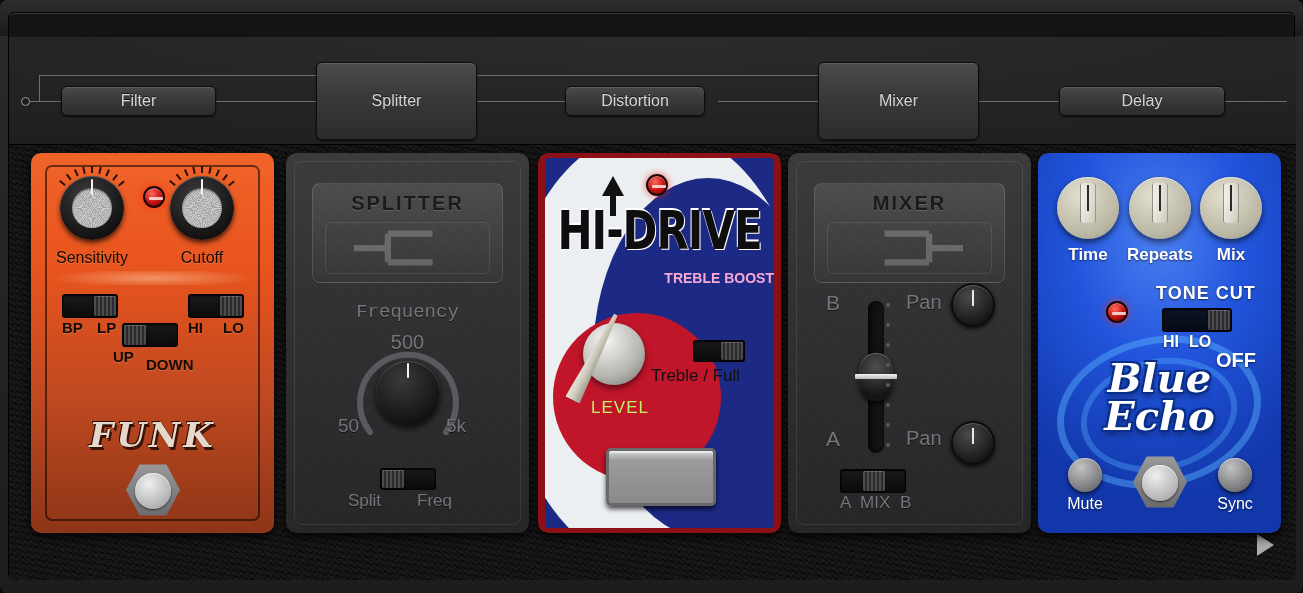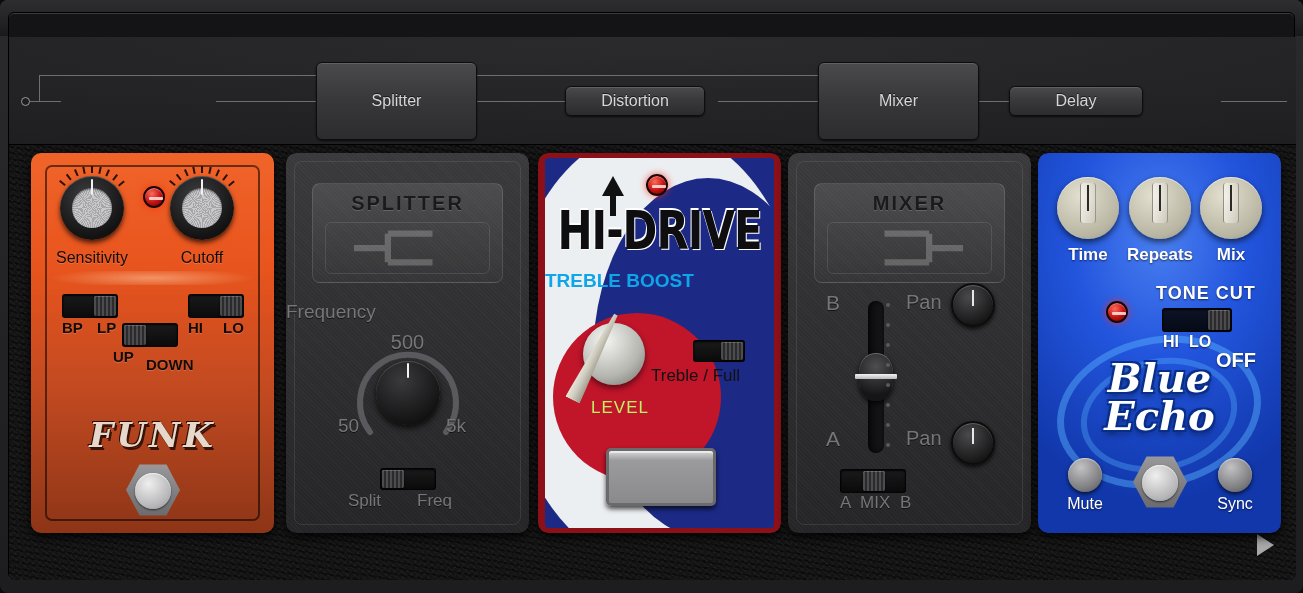--- a/index.html
+++ b/index.html
@@ -291,22 +291,22 @@
     text-shadow: 2px 3px 0 #3a1206, -1px -1px 0 #2a0d04, 1px 1px 0 #2a0d04;
   }
   .hd-title {
     position:absolute; left:0; right:0; text-align:center;
     font-family:"DejaVu Sans", sans-serif; font-weight:bold;
     font-size:42px; letter-spacing:-1px; color:#0e0e10;
     text-shadow: 1px 1px 0 #fff, -1px -1px 0 #fff;
     transform: scaleY(1.25);
   }
   .hd-sub {
-    position:absolute; left:0; right:0; text-align:left;
-    font-weight:bold; font-size:19px; color:#0ea5e9; letter-spacing:0px;
+    position:absolute; left:0; right:0; text-align:right;
+    font-weight:bold; font-size:14px; color:#f9a8d4; letter-spacing:0px;
   }
   .hd-arrow {
     position:absolute; left:57px; top:18px; width:0; height:0;
     border-left:11px solid transparent; border-right:11px solid transparent;
     border-bottom:20px solid #111;
   }
   .hd-arrow-stem {
     position:absolute; left:65px; top:36px; width:6px; height:22px; background:#111;
   }
   .be-logo {
@@ -352,30 +352,33 @@
       <div class="chain-line" style="left:21px; top:64px; width:31px;"></div>
       <div class="chain-line" style="left:30px; top:38px; width:1px; height:27px; background:#6e6e70;"></div>
       <div class="chain-line" style="left:30px; top:38px; width:446px;"></div>
       <div class="chain-line" style="left:207px; top:64px; width:100px;"></div>
       <div class="chain-line" style="left:466px; top:38px; width:362px;"></div>
       <div class="chain-line" style="left:468px; top:64px; width:88px;"></div>
       <div class="chain-line" style="left:709px; top:64px; width:100px;"></div>
       <div class="chain-line" style="left:970px; top:64px; width:92px;"></div>
       <div class="chain-line" style="left:1212px; top:64px; width:66px;"></div>
 
+      <div class="node short" style="left:52px; top:49px; width:155px;">
+        <span>Filter</span>
+      </div>
       <div class="node tall" style="left:307px; top:25px; width:161px;">
         <span>Splitter</span>
       </div>
       <div class="node short" style="left:556px; top:49px; width:140px;">
         <span>Distortion</span>
       </div>
       <div class="node tall" style="left:809px; top:25px; width:161px;">
         <span>Mixer</span>
       </div>
-      <div class="node short" style="left:1000px; top:49px; width:134px;">
+      <div class="node short" style="left:1050px; top:49px; width:166px;">
         <span>Delay</span>
       </div>
     </div>
 
     <div class="carpet">
       <div class="play-arrow"></div>
     </div>
 
     <div class="pedal" id="p-filter">
       <div class="funk-body"></div>
@@ -447,21 +450,21 @@
       <div class="util-frame"></div>
       <div class="util-badge">
         <div class="util-title">SPLITTER</div>
         <div class="util-icon-box">
           <svg width="100%" height="100%" viewBox="0 0 160 56">
             <path d="M20 28 H58 M58 12 H108 M58 44 H108 M58 12 V44" stroke="rgba(255,255,255,.22)" stroke-width="7" fill="none"></path>
           </svg>
         </div>
       </div>
 
-      <div class="label lbl-grey" style="left:0; right:0; top:148px; text-align:left; font-size:19px;">Frequency</div>
+      <div class="label lbl-grey" style="left:0; right:0; top:148px; text-align:center; font-size:19px;font-family:Liberation Mono, monospace;">Frequency</div>
 
       <svg style="position:absolute; left:66px; top:185px;" width="112" height="112" viewBox="0 0 112 112">
         <path d="M18 94 A 48 48 0 1 1 94 94" stroke="#5a5a5e" stroke-width="6" fill="none" stroke-linecap="round"></path>
       </svg>
       <div class="label lbl-grey" style="left:0; right:0; top:178px; text-align:center; font-size:20px;">500</div>
       <div class="label lbl-grey" style="left:52px; top:262px; font-size:19px;">50</div>
       <div class="label lbl-grey" style="left:160px; top:262px; font-size:19px;">5k</div>
 
       <div style="position:absolute; left:90px; top:208px; width:64px; height:64px; border-radius:50%;
                   background: radial-gradient(circle at 40% 30%, #3a3a3c, #101011 78%);

